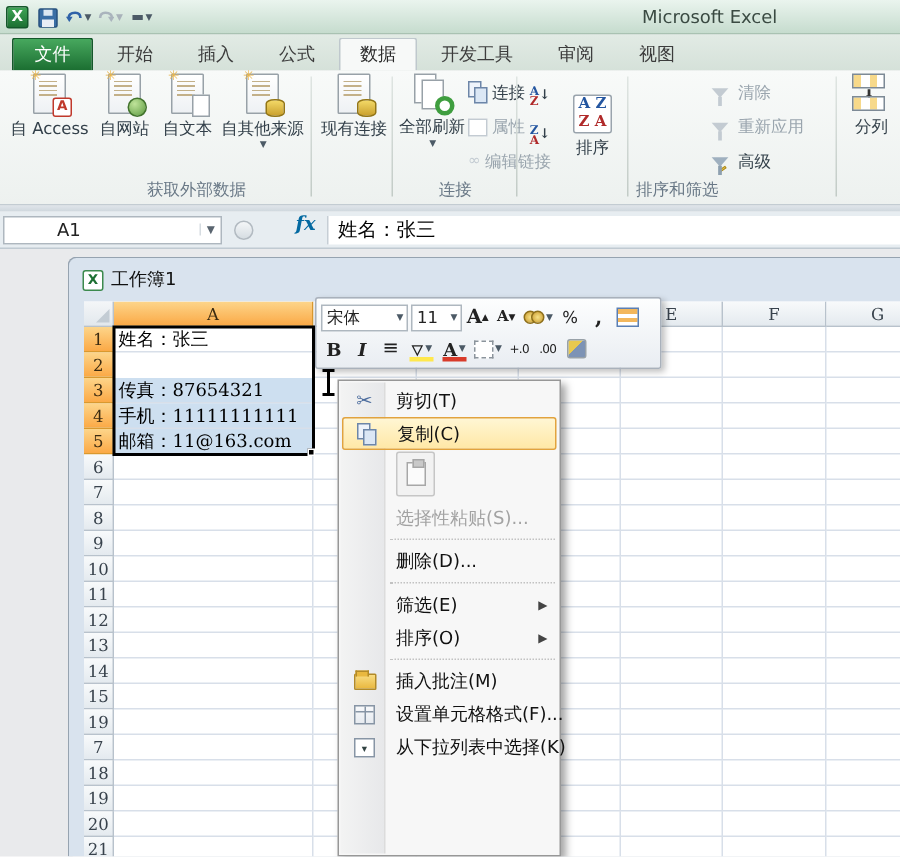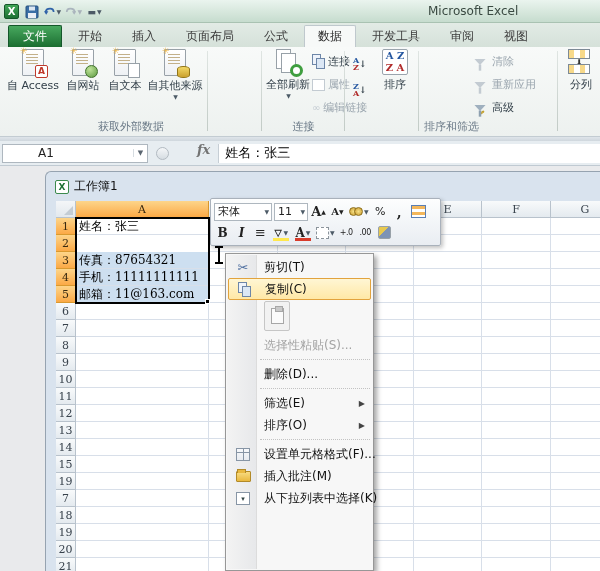--- a/index.html
+++ b/index.html
@@ -84,21 +84,21 @@
   
   #fgap { left:0; top:137px; width:600px; height:4px; background:linear-gradient(#dfe5ea,#cfd7dd); }
   #fbar { left:0; top:141px; width:600px; height:25px; background:#e7edf1; border-bottom:1px solid #c0cad2;
     display:flex; align-items:center; }
   #namebox { margin-left:2px; width:146px; height:19px; background:#fff; border:1px solid #aeb7bf;
     display:flex; align-items:center; }
   #namebox .nval { flex:1; padding-left:35px; font-size:12px; color:#222; }
   #namebox .nb-caret { width:14px; font-size:7px; color:#5a6570; text-align:center; border-left:1px solid #d6dce1; }
   .fx-disc { width:13px; height:13px; border-radius:50%; background:linear-gradient(#f4f6f8,#d6dde2);
     border:1px solid #b2bac1; margin:0 6px 0 8px; }
-  .fx { font-family:"DejaVu Serif",serif; font-style:italic; font-weight:bold; color:#737373; font-size:13px;
+  .fx { font-family:"DejaVu Serif",serif; font-style:italic; font-weight:bold; color:#0369a1; font-size:13px;
     margin:0 8px 8px 22px; }
   #fcontent { flex:1; height:19px; background:#fff; border-left:1px solid #c6ced5; display:flex; align-items:center; }
   #fcontent span { padding-left:6px; font-family:"DejaVu Serif",serif; font-size:13px; color:#000; }
 
   
   #win { left:45px; top:171px; width:555px; height:400px; background:#d9e3ee;
     border-left:1px solid #96a3b0; border-top:1px solid #96a3b0; border-radius:6px 0 0 0; }
   #wtitle { position:absolute; left:9px; top:6px; display:flex; align-items:center; gap:5px; font-size:12px; color:#111; }
   .sheet-logo { width:14px; height:14px; background:#fff; border:1px solid #3c8a4e; border-radius:2px;
     color:#1d7033; font-size:9px; font-weight:bold; text-align:center; line-height:12px; }
@@ -220,23 +220,20 @@
     <div class="tab file">
       <span>文件</span>
     </div>
     <div class="tab">
       <span>开始</span>
     </div>
     <div class="tab">
       <span>插入</span>
     </div>
     <div class="tab">
-      <span>页面布局</span>
-    </div>
-    <div class="tab">
       <span>公式</span>
     </div>
     <div class="tab active">
       <span>数据</span>
     </div>
     <div class="tab">
       <span>开发工具</span>
     </div>
     <div class="tab">
       <span>审阅</span>
@@ -276,20 +273,27 @@
     <div class="bigbtn" style="left:146px;width:58px;">
       <div class="doc">
           <span class="star">✳</span>
           <div class="lines"></div>
         <div class="badge cyl"></div>
         </div>
       <span class="blabel">自其他来源</span>
       <span class="caret">▼</span>
     </div>
     <div class="gdivider" style="left:207px;"></div>
+    <div class="bigbtn" style="left:211px;width:50px;">
+      <div class="doc">
+          <div class="lines"></div>
+        <div class="badge cyl"></div>
+        </div>
+      <span class="blabel">现有连接</span>
+    </div>
     <div class="glabel">获取外部数据</div>
     <div class="gdivider" style="left:261px;"></div>
   </div>
 
   <div class="rgroup" style="left:262px;width:83px;">
     <div class="bigbtn" style="left:4px;width:44px;">
       <div class="refresh-pages">
           <i class="p1"></i>
           <i class="p2"></i>
         <div class="ring"></div>
@@ -324,21 +328,21 @@
         </span>
         <span class="ar">↓</span>
     </div>
     <div class="azbtn" style="position:absolute;left:4px;top:34px;">
       <span style="display:flex;flex-direction:column;line-height:7px;">
           <span class="z" style="color:#2456a0;">Z</span>
           <span class="a" style="color:#b02a2a;">A</span>
         </span>
         <span class="ar">↓</span>
     </div>
-    <div class="bigbtn" style="left:30px;width:40px;">
+    <div class="bigbtn" style="left:30px;width:40px;margin-top:14px;">
       <div class="sorticon-big">
           <div class="r1">A&nbsp;Z</div>
           <div class="r2">Z&nbsp;A</div>
         </div>
       <span class="blabel">排序</span>
     </div>
     <div class="gdivider" style="left:73px;"></div>
     <div class="smallbtn dis" style="left:126px;top:7px;">
       <span class="funnel sm dis"></span>
       <span>清除</span>
@@ -680,29 +684,29 @@
       <span class="subarrow">▶</span>
     </div>
     <div class="mitem">
       <span class="micon"></span>
       <span class="mlabel">排序(O)</span>
       <span class="subarrow">▶</span>
     </div>
     <div class="msep"></div>
     <div class="mitem">
       <span class="micon">
+        <span class="notefolder"></span>
+      </span>
+      <span class="mlabel">插入批注(M)</span>
+    </div>
+    <div class="mitem">
+      <span class="micon">
         <span class="fmtcells"></span>
       </span>
       <span class="mlabel">设置单元格格式(F)...</span>
-    </div>
-    <div class="mitem">
-      <span class="micon">
-        <span class="notefolder"></span>
-      </span>
-      <span class="mlabel">插入批注(M)</span>
     </div>
     <div class="mitem">
       <span class="micon">
         <span class="droplist">▾</span>
       </span>
       <span class="mlabel">从下拉列表中选择(K)</span>
     </div>
   </div>
 
 </body></html>

